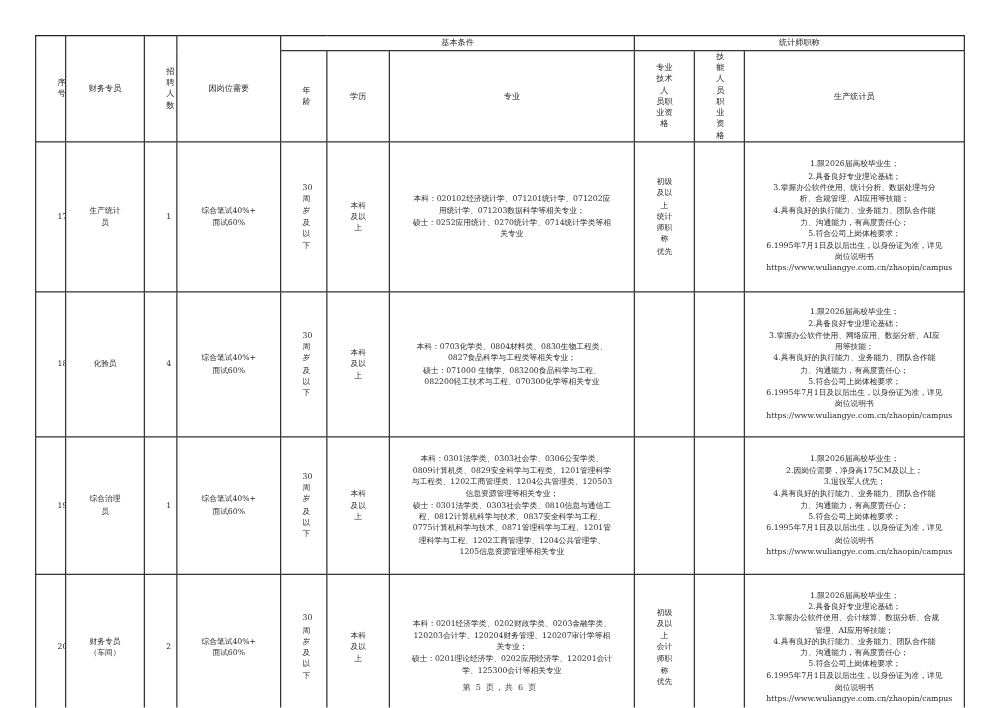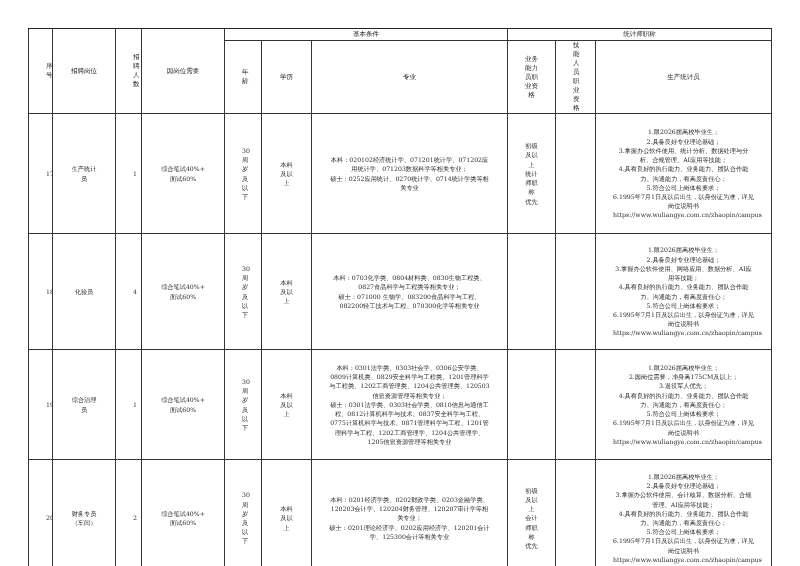--- a/index.html
+++ b/index.html
@@ -34,32 +34,32 @@
       <col style="width:37px">
       <col style="width:50px">
       <col style="width:196px">
       <col style="width:48px">
       <col style="width:40px">
       <col style="width:176px">
     </colgroup>
     <thead>
       <tr>
         <th class="h1 outer-top pre" rowspan="2">序号</th>
-        <th class="h1 outer-top" rowspan="2">招聘岗位</th>
+        <th class="h1 outer-top" rowspan="2">财务专员</th>
         <th class="h1 outer-top" rowspan="2" style="white-space:pre-line">招聘
 人数</th>
         <th class="h1 outer-top" rowspan="2">因岗位需要</th>
         <th class="h1 outer-top" colspan="3">基本条件</th>
         <th class="h1 outer-top" colspan="3">统计师职称</th>
       </tr>
       <tr>
         <th class="h2">年龄</th>
         <th class="h2">学历</th>
         <th class="h2">专业</th>
-        <th class="h2" style="white-space:pre-line">业务能力
+        <th class="h2" style="white-space:pre-line">专业技术人
 员职业资格</th>
         <th class="h2" style="white-space:pre-line">技能人员
 职业资格</th>
         <th class="h2">生产统计员</th>
       </tr>
     </thead>
     <tbody>
       <tr style="height:120px">
         <td>17</td>
         <td class="pre">生产统计员</td>
@@ -145,13 +145,14 @@
 2.具备良好专业理论基础；
 3.掌握办公软件使用、会计核算、数据分析、合规管理、AI应用等技能；
 4.具有良好的执行能力、业务能力、团队合作能力、沟通能力，有高度责任心；
 5.符合公司上岗体检要求；
 6.1995年7月1日及以后出生，以身份证为准，详见岗位说明书
 https://www.wuliangye.com.cn/zhaopin/campus</td>
       </tr>
     </tbody>
   </table>
 
+  <div class="footer">第 5 页，共 6 页</div>
 </div>
 
 </body></html>

